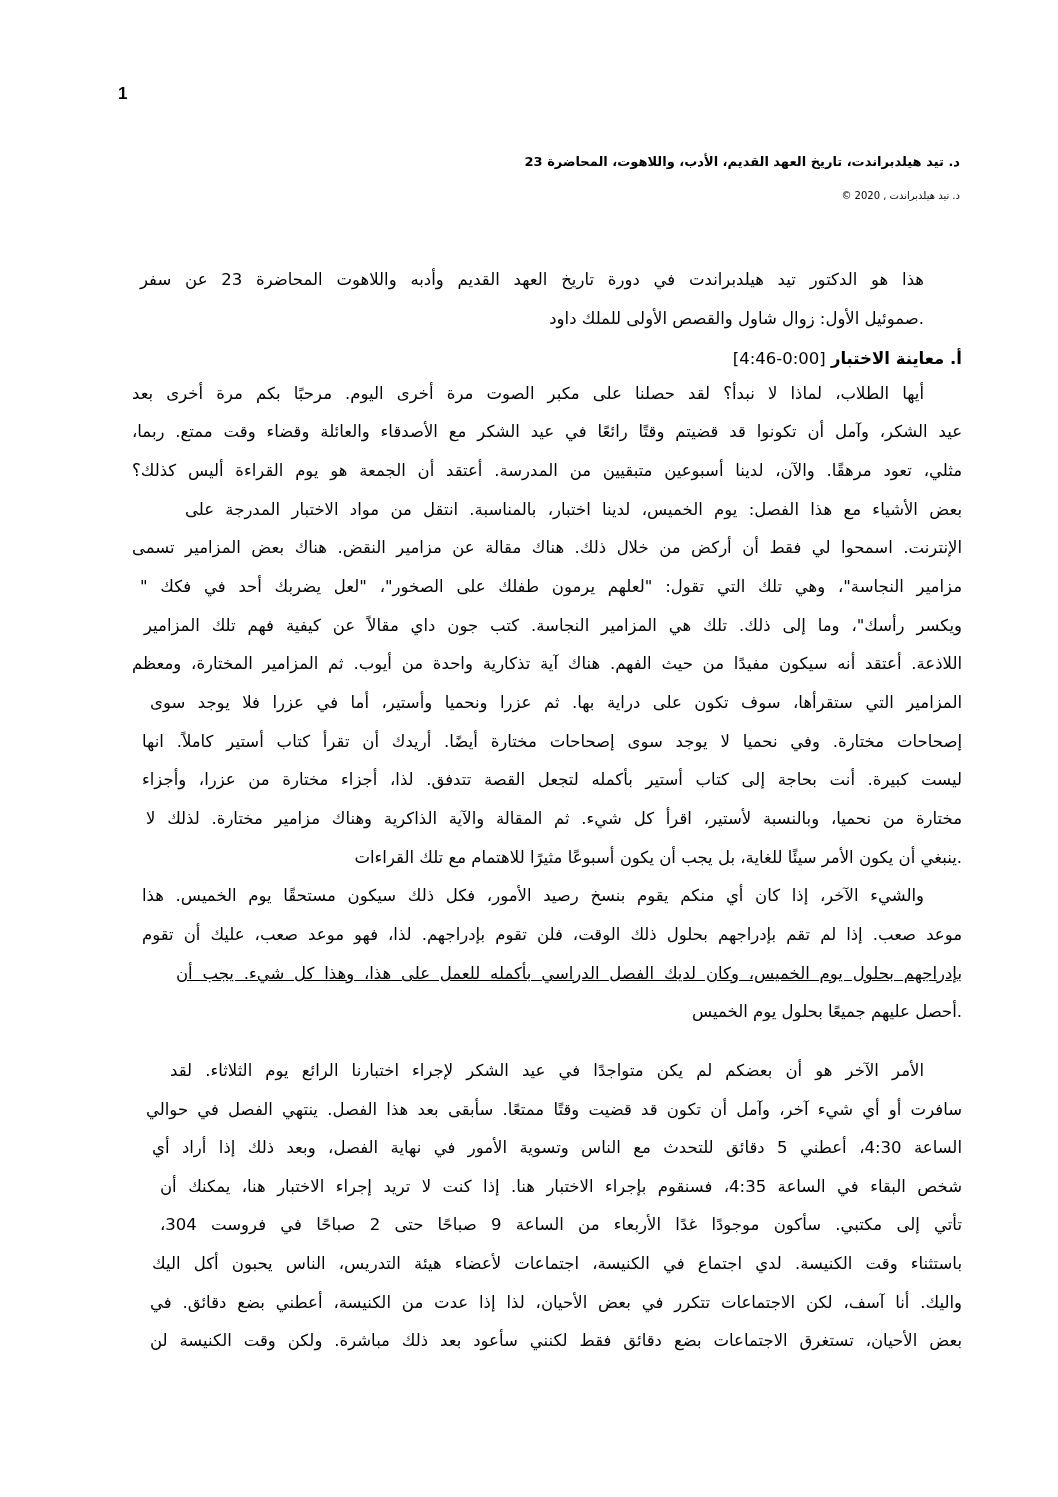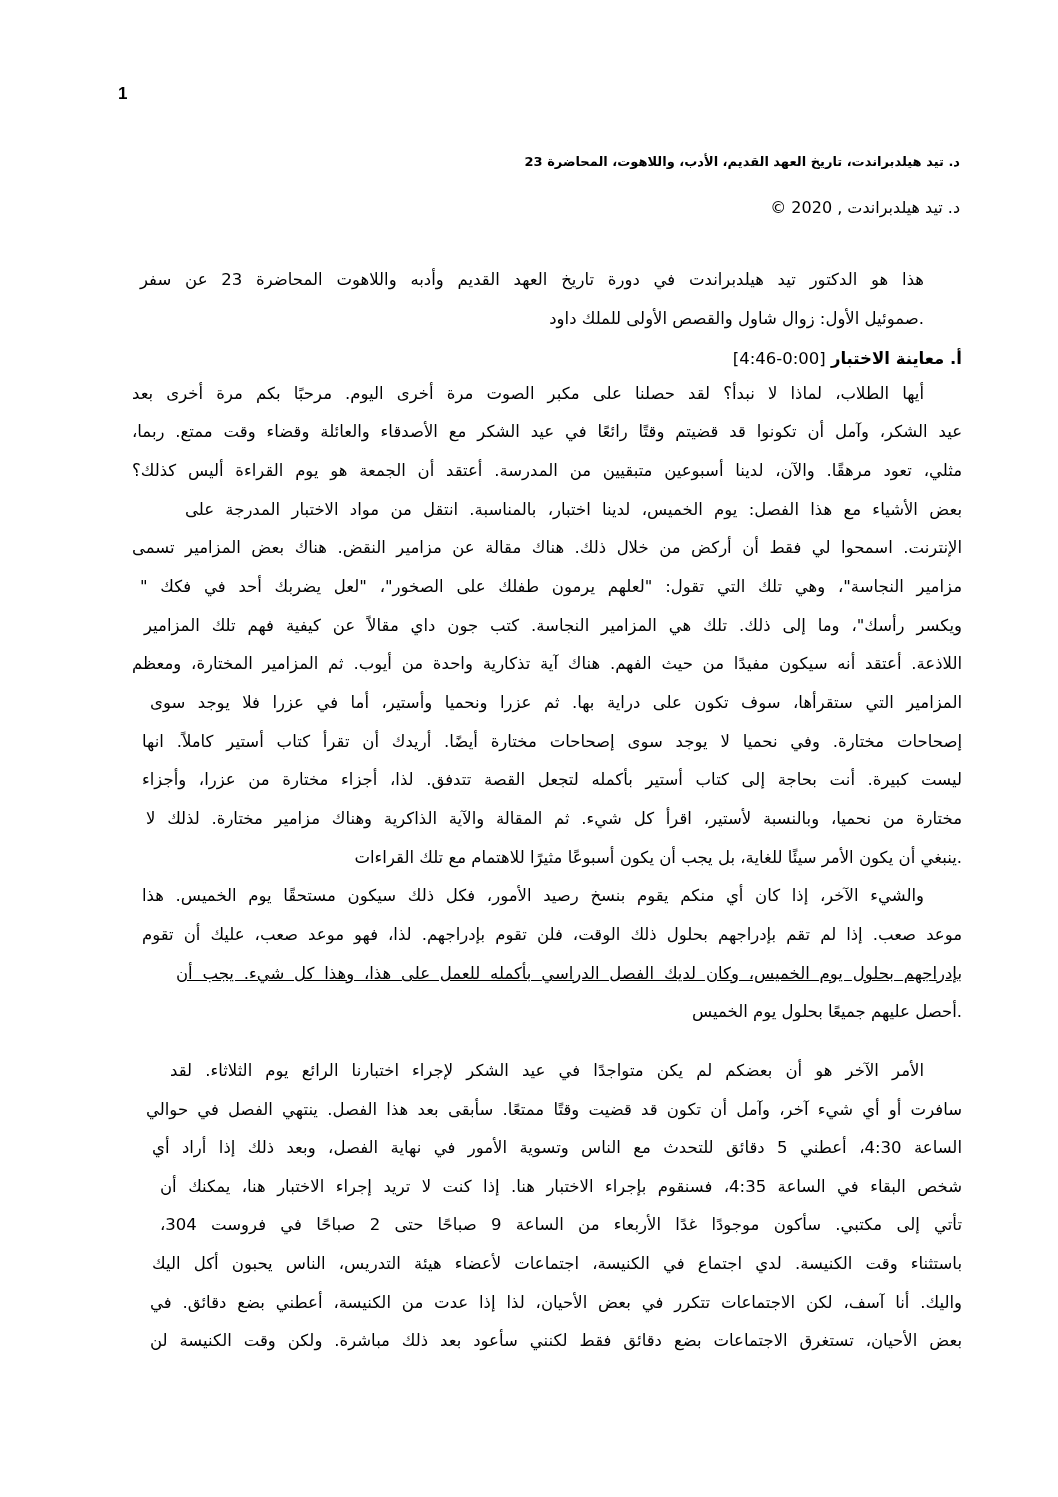--- a/index.html
+++ b/index.html
@@ -3,21 +3,21 @@
 <meta charset="utf-8">
 <style>
   html, body { margin: 0; padding: 0; background: #ffffff; }
   body { width: 1058px; height: 1497px; position: relative; overflow: hidden;
          font-family: "DejaVu Sans", "Liberation Sans", sans-serif; color: #000; }
   .page { position: absolute; left: 0; top: 0; width: 1058px; height: 1497px; background: #fff; }
   .page-num { position: absolute; left: 118px; top: 84px; font-size: 17px; font-weight: bold;
               font-family: "Liberation Sans", sans-serif; }
   .title { position: absolute; right: 98px; top: 154px; direction: rtl; font-size: 13px;
            font-weight: bold; white-space: nowrap; }
-  .copyright { position: absolute; right: 98px; top: 198px; direction: rtl; font-size: 16px;
+  .copyright { position: absolute; right: 98px; top: 190px; direction: rtl; font-size: 10px;
                white-space: nowrap; }
   .line { position: absolute; direction: rtl; font-size: 16.5px; white-space: nowrap;
           line-height: 1; }
   .line.full { right: 96px; left: 132px; text-align: justify; text-align-last: justify; }
   .line.first { right: 134px; }
   .line.last { right: 96px; }
   .heading { position: absolute; right: 96px; top: 349px; direction: rtl; font-size: 16.5px;
              white-space: nowrap; }
   .heading b { font-weight: bold; }
 </style>

